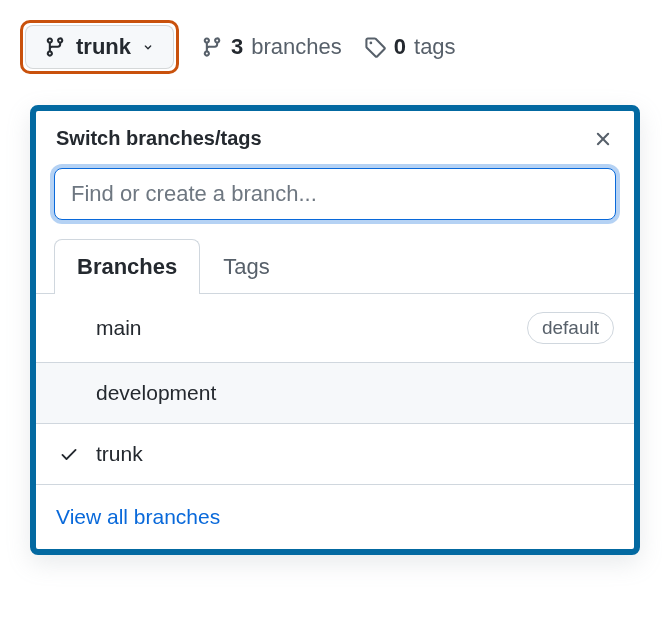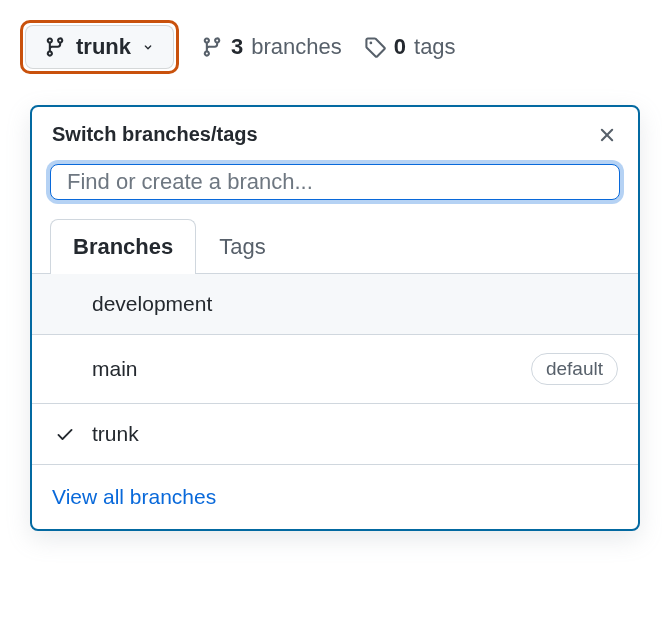--- a/index.html
+++ b/index.html
@@ -47,21 +47,21 @@
     cursor: pointer;
   }
   .stat strong { color: #24292f; font-weight: 600; }
   .icon-gray { color: #57606a; }
   .dropdown-panel {
     position: absolute;
     top: 105px;
     left: 30px;
     width: 610px;
     background: #ffffff;
-    border: 2px solid #0369a1;
+    border: 6px solid #0369a1;
     border-radius: 8px;
     box-shadow: 0 8px 24px rgba(140,149,159,0.2);
   }
   .panel-header {
     display: flex;
     align-items: center;
     justify-content: space-between;
     padding: 16px 20px 12px 20px;
   }
   .panel-title {
@@ -73,21 +73,21 @@
     color: #57606a;
     cursor: pointer;
     line-height: 1;
   }
   .search-wrap {
     padding: 6px 18px 18px 18px;
   }
   .search-input {
     width: 100%;
     font-size: 22px;
-    padding: 4px 16px;
+    padding: 12px 16px;
     border: 1px solid #d0d7de;
     border-radius: 8px;
     outline: none;
     box-shadow: 0 0 0 4px rgba(9,105,218,0.3);
     border-color: #0969da;
     color: #ef4444;
   }
   .search-input::placeholder { color: #6e7781; }
   .tab-row {
     display: flex;
@@ -200,29 +200,29 @@
   <div class="search-wrap">
     <input class="search-input" type="text" placeholder="Find or create a branch..." style="">
   </div>
 
   <div class="tab-row">
     <div class="tab active">Branches</div>
     <div class="tab">Tags</div>
   </div>
 
   <div class="list">
-    <div class="list-item hover">
-      <span class="check-slot"></span>
-      <span>development</span>
-    </div>
     <div class="list-item">
       <span class="check-slot"></span>
       <span>main</span>
       <span class="spacer"></span>
       <span class="badge">default</span>
+    </div>
+    <div class="list-item hover">
+      <span class="check-slot"></span>
+      <span>development</span>
     </div>
     <div class="list-item">
       <span class="check-slot">
         <svg width="20" height="20" viewBox="0 0 16 16" fill="currentColor">
             <path d="M13.78 4.22a.75.75 0 0 1 0 1.06l-7.25 7.25a.75.75 0 0 1-1.06 0L2.22 9.28a.75.75 0 0 1 1.06-1.06L6 10.94l6.72-6.72a.75.75 0 0 1 1.06 0Z"></path>
           </svg>
       </span>
       <span>trunk</span>
     </div>
   </div>

